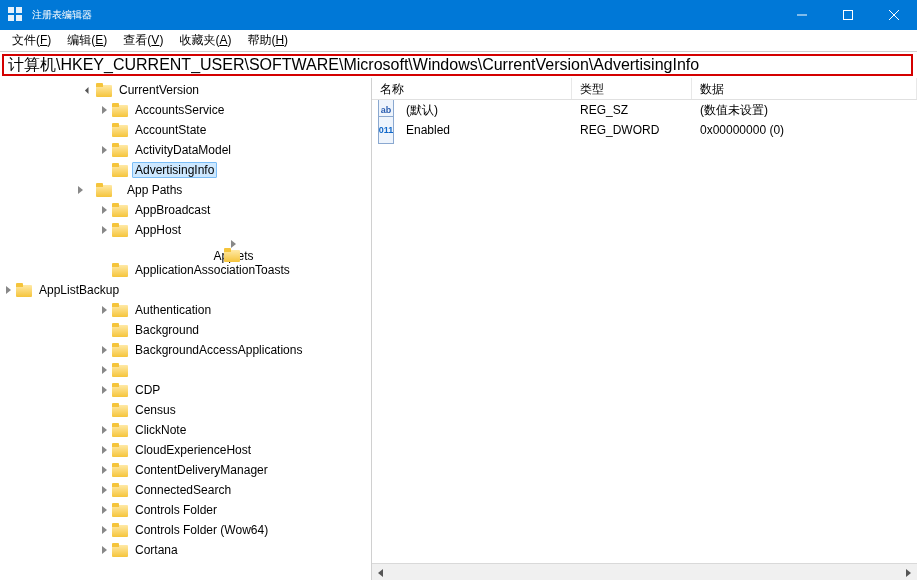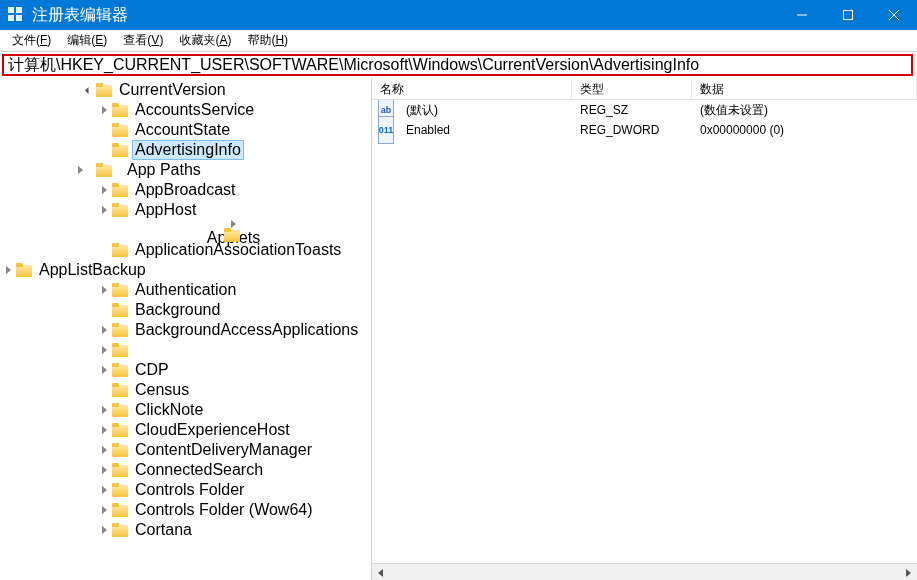--- a/index.html
+++ b/index.html
@@ -27,21 +27,21 @@
     width: 16px; height: 16px;
     margin-right: 8px;
     display: inline-block;
     background:
       linear-gradient(#fff,#fff) 0 0/6px 6px no-repeat,
       linear-gradient(#fff,#fff) 8px 0/6px 6px no-repeat,
       linear-gradient(#fff,#fff) 0 8px/6px 6px no-repeat,
       linear-gradient(#fff,#fff) 8px 8px/6px 6px no-repeat;
     opacity: 0.9;
   }
-  .titlebar .title { flex: 1; font-size: 16px; }
+  .titlebar .title { flex: 1; font-size: 10px; }
   .titlebar .win-controls { display: flex; height: 100%; }
   .titlebar .win-btn {
     width: 46px; height: 30px;
     display: flex; align-items: center; justify-content: center;
     color: #fff;
   }
   .titlebar .win-btn svg { stroke: #fff; stroke-width: 1; fill: none; }
 
   
   .menubar {
@@ -91,21 +91,21 @@
     flex-direction: column;
     min-width: 0;
   }
 
   
   .tree-row {
     height: 20px;
     display: flex;
     align-items: center;
     white-space: nowrap;
-    font-size: 16px;
+    font-size: 12px;
   }
   .tree-row .exp {
     width: 16px; height: 16px;
     display: inline-flex;
     align-items: center; justify-content: center;
     color: #666;
     font-size: 10px;
   }
   .tree-row .exp.open::before { content: ""; border-left: 5px solid #555; border-top: 5px solid transparent; transform: rotate(45deg); display:inline-block; }
   .tree-row .exp.closed::before { content: ""; border-left: 5px solid #888; border-top: 4px solid transparent; border-bottom: 4px solid transparent; display:inline-block; }
@@ -237,20 +237,25 @@
       </div>
       <div class="tree-row" style="padding-left: 96px;">
         <span class="exp closed"></span>
         <span class="folder"></span>
         <span class="label">AccountsService</span>
       </div>
       <div class="tree-row" style="padding-left: 96px;">
         <span class="exp none"></span>
         <span class="folder"></span>
         <span class="label">AccountState</span>
+      </div>
+      <div class="tree-row" style="padding-left: 96px;">
+        <span class="exp closed"></span>
+        <span class="folder"></span>
+        <span class="label">ActivityDataModel</span>
       </div>
       <div class="tree-row selected" style="padding-left: 96px;">
         <span class="exp none"></span>
         <span class="folder"></span>
         <span class="label">AdvertisingInfo</span>
       </div>
       <div class="tree-row" style="padding-left: 72px; gap: 8px;">
         <span class="exp closed"></span>
         <span class="folder"></span>
         <span class="label">App Paths</span>

